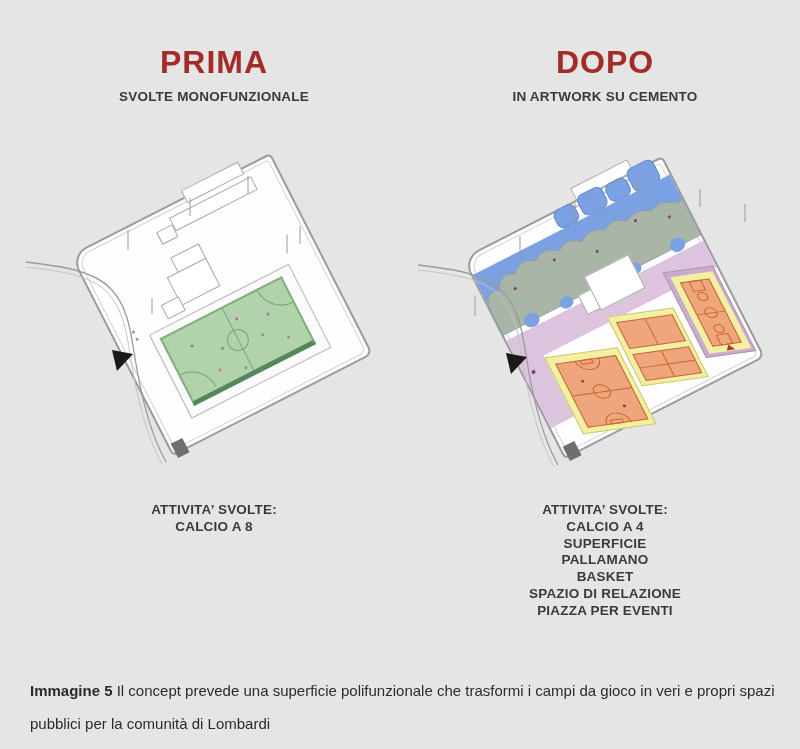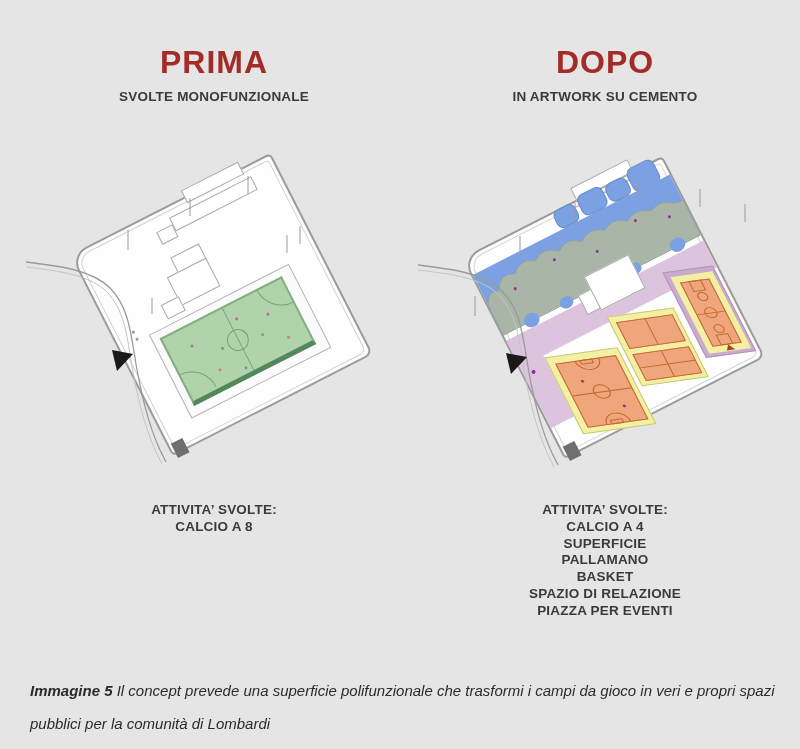--- a/index.html
+++ b/index.html
@@ -8,21 +8,21 @@
   .abs{position:absolute;}
 
   
   .panel-title{position:absolute;width:300px;text-align:center;font-size:32px;font-weight:bold;
                color:#a32c28;letter-spacing:1px;}
   .panel-subtitle{position:absolute;width:320px;text-align:center;font-size:13.5px;font-weight:bold;
                   color:#3a3a3c;line-height:18px;letter-spacing:.2px;}
   .activities{position:absolute;width:320px;text-align:center;font-size:13.5px;font-weight:bold;
               color:#3a3a3c;line-height:16.8px;letter-spacing:.2px;}
   .activities ul{list-style:none;margin:0;padding:0;}
-  .caption{position:absolute;left:30px;top:674px;width:752px;font-size:15px;font-style:italic;
+  .caption{position:absolute;left:30px;top:674px;width:752px;font-size:15px;
            color:#2b2b2d;line-height:33px;}
   .caption b{font-weight:bold;}
 
   
   .plan-site{position:absolute;width:221px;height:222px;background:#fefefe;
              border:2px solid #9b9b9b;border-radius:18px 5px 8px 5px;
              transform:rotate(-27deg);transform-origin:top left;}
   .plan-site::before{content:"";position:absolute;inset:3px;border:1px solid #d2d2d2;
                      border-radius:14px 4px 6px 4px;pointer-events:none;}
   .blk{position:absolute;background:#ffffff;border:1px solid #a8a8a8;}

